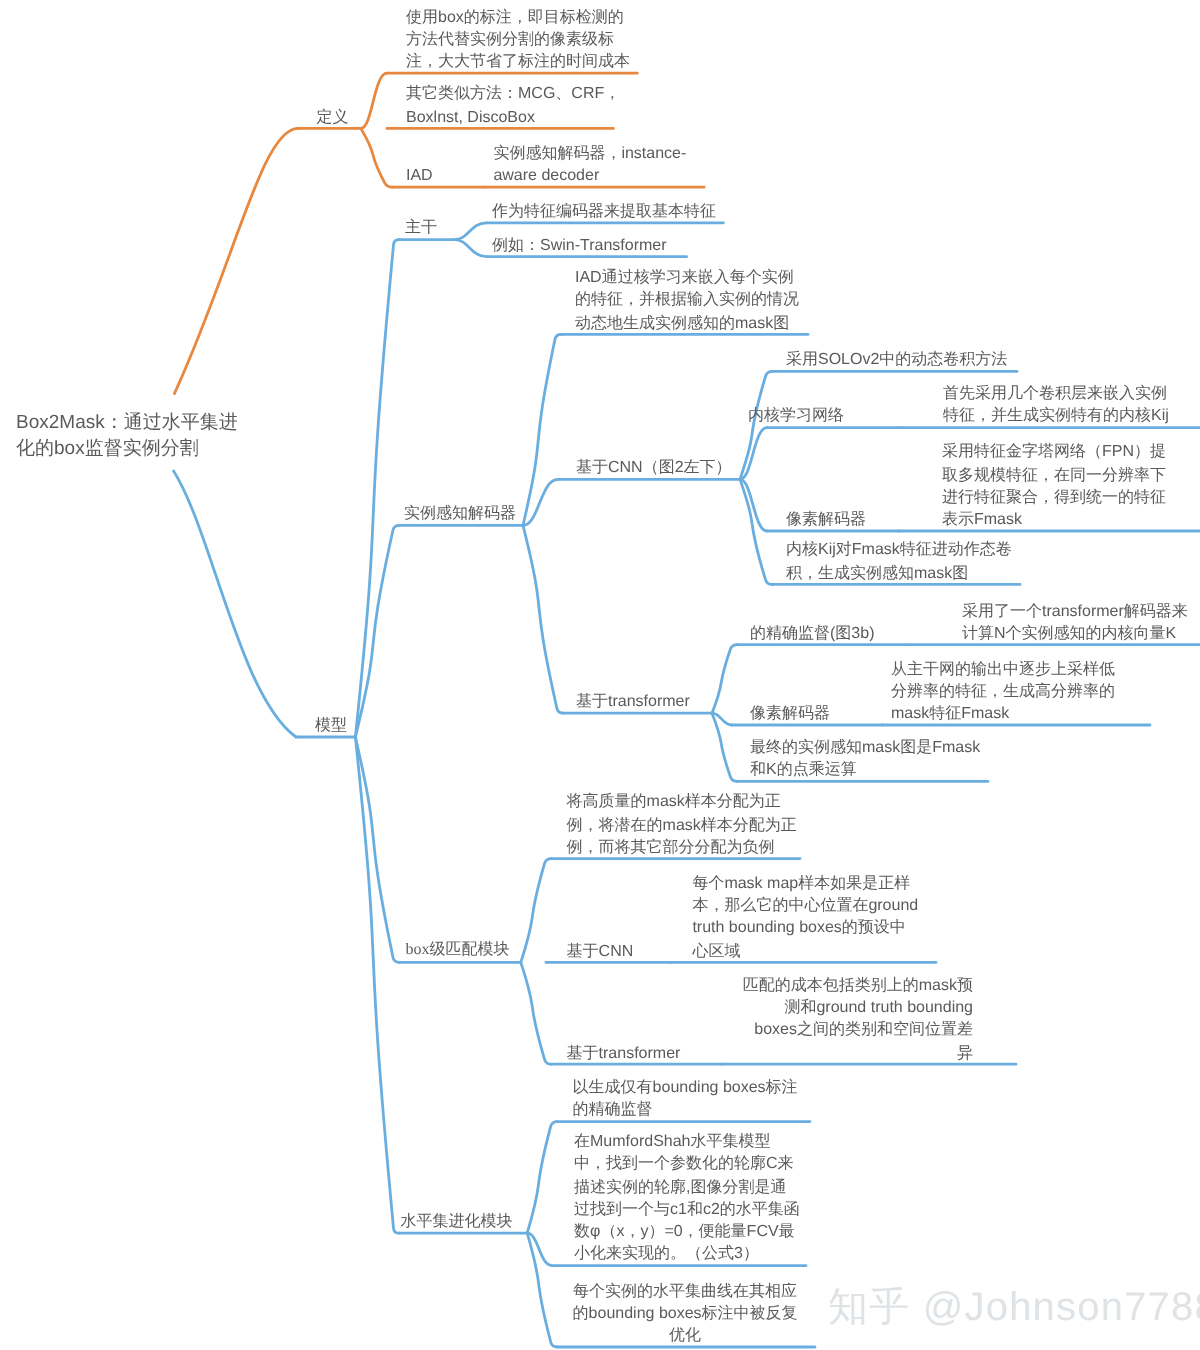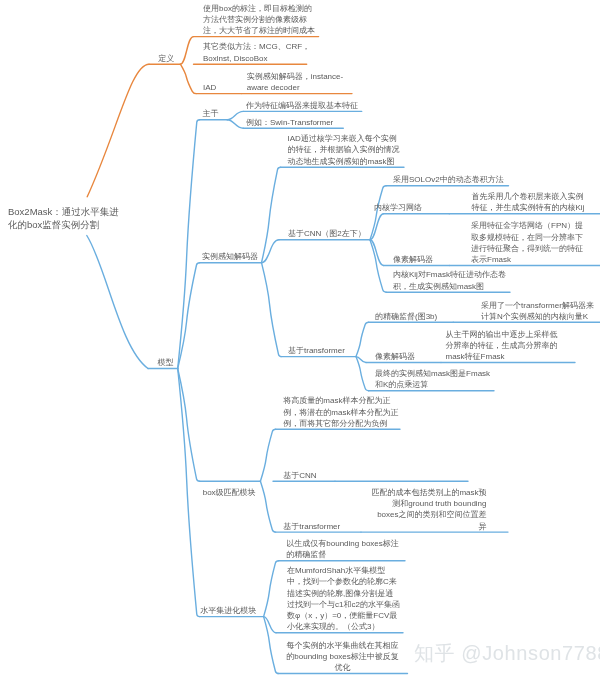--- a/index.html
+++ b/index.html
@@ -97,23 +97,24 @@
   <div class="node" style="left:471.5px;top:191.0px;"><div class="ln">首先采用几个卷积层来嵌入实例</div><div class="ln">特征，并生成实例特有的内核Kij</div></div>
   <div class="node" style="left:393.0px;top:253.9px;"><div class="ln">像素解码器</div></div>
   <div class="node" style="left:471.0px;top:220.3px;"><div class="ln">采用特征金字塔网络（FPN）提</div><div class="ln">取多规模特征，在同一分辨率下</div><div class="ln">进行特征聚合，得到统一的特征</div><div class="ln">表示Fmask</div></div>
   <div class="node" style="left:393.0px;top:269.4px;"><div class="ln">内核Kij对Fmask特征进动作态卷</div><div class="ln">积，生成实例感知mask图</div></div>
   <div class="node" style="left:288.0px;top:345.0px;"><div class="ln">基于transformer</div></div>
   <div class="node" style="left:375.0px;top:310.7px;"><div class="ln">的精确监督(图3b)</div></div>
   <div class="node" style="left:481.0px;top:299.5px;"><div class="ln">采用了一个transformer解码器来</div><div class="ln">计算N个实例感知的内核向量K</div></div>
   <div class="node" style="left:375.0px;top:350.9px;"><div class="ln">像素解码器</div></div>
   <div class="node" style="left:445.5px;top:328.5px;"><div class="ln">从主干网的输出中逐步上采样低</div><div class="ln">分辨率的特征，生成高分辨率的</div><div class="ln">mask特征Fmask</div></div>
   <div class="node" style="left:375.0px;top:367.9px;"><div class="ln">最终的实例感知mask图是Fmask</div><div class="ln">和K的点乘运算</div></div>
-  <div class="node" style="left:202.7px;top:487px;"><div class="ln">box级匹配模块</div></div>
+  <div class="node" style="left:202.7px;top:469px;font-family:Liberation Serif, serif;"><div class="ln">box级匹配模块</div></div>
   <div class="node" style="left:283.3px;top:395.3px;"><div class="ln">将高质量的mask样本分配为正</div><div class="ln">例，将潜在的mask样本分配为正</div><div class="ln">例，而将其它部分分配为负例</div></div>
   <div class="node" style="left:283.3px;top:469.6px;"><div class="ln">基于CNN</div></div>
+  <div class="node" style="left:346.2px;top:436.0px;"><div class="ln">每个mask map样本如果是正样</div><div class="ln">本，那么它的中心位置在ground</div><div class="ln">truth bounding boxes的预设中</div><div class="ln">心区域</div></div>
   <div class="node" style="left:283.3px;top:520.5px;"><div class="ln">基于transformer</div></div>
   <div class="node" style="left:371.4px;top:486.9px;text-align:right;"><div class="ln">匹配的成本包括类别上的mask预</div><div class="ln">测和ground truth bounding</div><div class="ln">boxes之间的类别和空间位置差</div><div class="ln">异</div></div>
   <div class="node" style="left:200.2px;top:605.0px;"><div class="ln">水平集进化模块</div></div>
   <div class="node" style="left:286.3px;top:538.0px;"><div class="ln">以生成仅有bounding boxes标注</div><div class="ln">的精确监督</div></div>
   <div class="node" style="left:287.0px;top:565.2px;"><div class="ln">在MumfordShah水平集模型</div><div class="ln">中，找到一个参数化的轮廓C来</div><div class="ln">描述实例的轮廓,图像分割是通</div><div class="ln">过找到一个与c1和c2的水平集函</div><div class="ln">数φ（x，y）=0，便能量FCV最</div><div class="ln">小化来实现的。（公式3）</div></div>
   <div class="node" style="left:286.3px;top:639.5px;text-align:center;"><div class="ln">每个实例的水平集曲线在其相应</div><div class="ln">的bounding boxes标注中被反复</div><div class="ln">优化</div></div>
   <div class="watermark">知乎 @Johnson7788</div>
 </div>
 
 </body></html>

